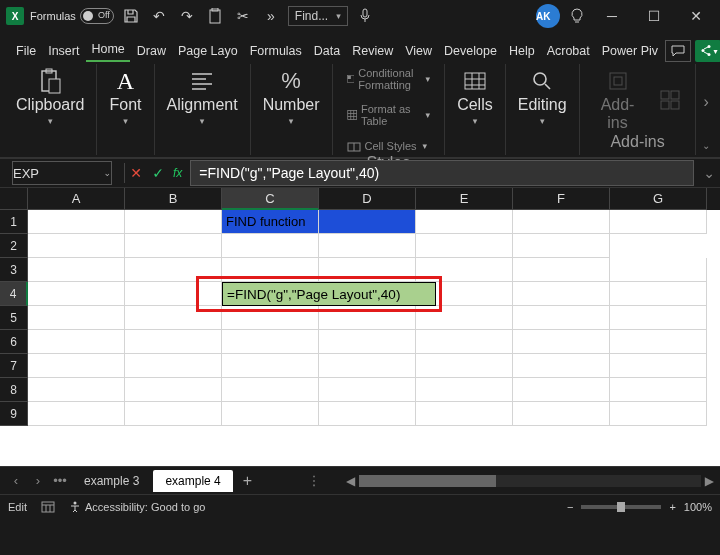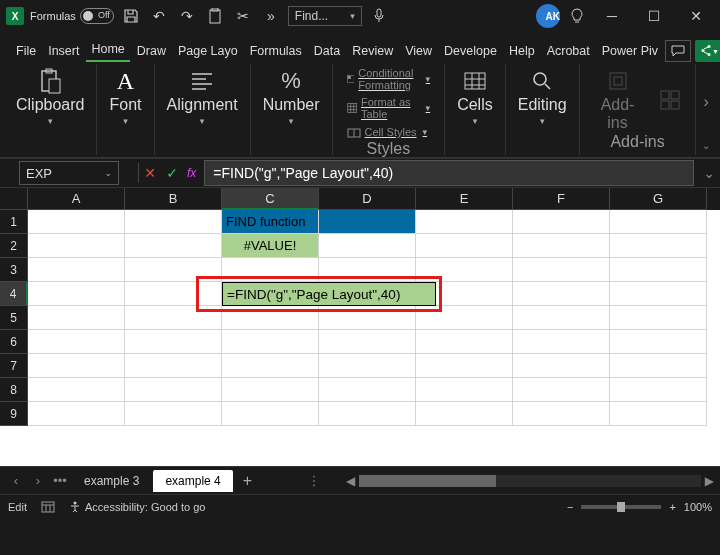--- a/index.html
+++ b/index.html
@@ -4,60 +4,60 @@
 <style>
   * { box-sizing: border-box; margin: 0; padding: 0; font-family: "Segoe UI", Arial, sans-serif; }
   body { background: #1a1a1a; width: 720px; height: 555px; overflow: hidden; color: #ddd; font-size: 12px; }
   .titlebar { height: 32px; background: #1a1a1a; display: flex; align-items: center; padding: 0 6px; gap: 6px; }
   .xl-icon { width: 18px; height: 18px; background: #107C41; display: flex; align-items: center; justify-content: center; color: #fff; font-size: 10px; font-weight: bold; border-radius: 2px; }
   .autosave-wrap { display: flex; align-items: center; gap: 4px; font-size: 11px; }
   .toggle { width: 34px; height: 16px; border: 1px solid #888; border-radius: 8px; position: relative; }
   .toggle-knob { width: 10px; height: 10px; background: #ccc; border-radius: 50%; position: absolute; top: 2px; left: 2px; }
   .toggle-off { position: absolute; right: 3px; top: 1px; font-size: 9px; color: #ccc; }
   .tb-btn { width: 22px; height: 22px; display: flex; align-items: center; justify-content: center; color: #ccc; font-size: 14px; cursor: pointer; }
-  .find-box { border: 1px solid #555; padding: 2px 6px; font-size: 12px; color: #ccc; display: flex; align-items: center; gap: 22px; }
+  .find-box { border: 1px solid #555; padding: 2px 6px; font-size: 12px; color: #ccc; display: flex; align-items: center; gap: 8px; }
   .spacer { flex: 1; }
-  .avatar { width: 24px; height: 24px; background: #2B7CD3; border-radius: 50%; display: flex; align-items: center; justify-content: flex-end; color: #fff; font-size: 10px; font-weight: bold; }
+  .avatar { width: 24px; height: 24px; background: #2B7CD3; border-radius: 50%; display: flex; align-items: center; justify-content: flex-start; color: #fff; font-size: 10px; font-weight: bold; }
   .winbtn { width: 36px; height: 28px; display: flex; align-items: center; justify-content: center; color: #ccc; font-size: 14px; }
   .menubar { height: 30px; display: flex; align-items: flex-end; padding: 0 11px; gap: 2px; background: #1a1a1a; }
   .menu { padding: 4px 5px; font-size: 12.5px; color: #ddd; cursor: pointer; white-space: nowrap; }
   .menu.active { border-bottom: 2px solid #4CAF50; }
   .menu-right { margin-left: auto; display: flex; align-items: center; gap: 4px; }
   .comment-btn { width: 26px; height: 22px; border: 1px solid #555; display: flex; align-items: center; justify-content: center; }
   .share-btn { width: 26px; height: 22px; background: #107C41; display: flex; align-items: center; justify-content: center; color: #fff; border-radius: 2px; }
   .ribbon { background: #1a1a1a; height: 96px; border-bottom: 1px solid #333; display: flex; padding: 2px 4px; }
   .rgroup { display: flex; flex-direction: column; align-items: center; justify-content: space-between; padding: 2px 8px; border-right: 1px solid #333; }
   .rgroup:last-child { border-right: none; }
   .rg-top { flex: 1; display: flex; align-items: center; justify-content: center; gap: 6px; }
   .rg-label { font-size: 16px; color: #999; padding-bottom: 2px; }
   .big-btn { display: flex; flex-direction: column; align-items: center; gap: 2px; color: #ddd; cursor: pointer; padding: 2px 4px; }
   .big-btn-icon { width: 26px; height: 26px; display: flex; align-items: center; justify-content: center; font-size: 20px; }
   .big-btn-label { font-size: 16px; text-align: center; line-height: 1.1; }
   .chev { font-size: 9px; color: #aaa; }
   .mini-row { display: flex; align-items: center; gap: 4px; font-size: 11px; color: #888; padding: 1px 0; }
   .mini-row .chev { margin-left: 2px; }
-  .styles-col { display: flex; flex-direction: column; gap: 3px; padding: 0 6px; text-decoration: underline; }
+  .styles-col { display: flex; flex-direction: column; gap: 10px; padding: 0 6px; }
   .formula-row { height: 30px; background: #1a1a1a; display: flex; align-items: center; border-top: 1px solid #333; border-bottom: 1px solid #333; }
-  .namebox { width: 100px; height: 24px; background: #1a1a1a; border: 1px solid #555; color: #ddd; display: flex; align-items: center; padding: 0 6px; font-size: 13px; margin: 0 19px; }
+  .namebox { width: 100px; height: 24px; background: #1a1a1a; border: 1px solid #555; color: #ddd; display: flex; align-items: center; padding: 0 0; font-size: 13px; margin: 0 12px; }
   .namebox .chev { margin-left: auto; }
   .fb-btn { width: 22px; height: 22px; display: flex; align-items: center; justify-content: center; font-size: 14px; color: #aaa; cursor: pointer; }
   .fb-cancel { color: #E74C3C; }
   .fb-accept { color: #2ECC71; }
-  .fx-label { font-style: italic; font-size: 12px; color: #d946ef; padding: 0 4px; }
+  .fx-label { font-style: italic; font-size: 12px; color: #22c55e; padding: 0 4px; }
   .formula-input { flex: 1; height: 26px; background: #333; color: #fff; font-size: 14px; padding: 0 8px; border: 1px solid #555; margin: 0 4px; display: flex; align-items: center; }
   .grid-wrap { background: #fff; height: 278px; position: relative; overflow: hidden; }
   .colhdr-row { display: flex; height: 22px; background: #1a1a1a; }
   .corner { width: 28px; height: 22px; background: #1a1a1a; border-right: 1px solid #444; border-bottom: 1px solid #444; }
   .colhdr { flex: 0 0 97px; height: 22px; background: #1a1a1a; color: #ddd; display: flex; align-items: center; justify-content: center; border-right: 1px solid #444; border-bottom: 1px solid #444; font-size: 13px; }
   .colhdr.sel { background: #3a3a3a; border-bottom: 2px solid #107C41; }
   .row { display: flex; height: 24px; }
   .rowhdr { width: 28px; background: #1a1a1a; color: #ddd; display: flex; align-items: center; justify-content: center; border-right: 1px solid #444; border-bottom: 1px solid #444; font-size: 12px; }
   .rowhdr.sel { background: #3a3a3a; border-right: 2px solid #107C41; }
   .cell { flex: 0 0 97px; height: 24px; border-right: 1px solid #d4d4d4; border-bottom: 1px solid #d4d4d4; font-size: 13px; color: #000; display: flex; align-items: center; padding: 0 4px; background: #fff; }
-  .c1-fill { background: #0369a1; font-weight: normal; }
+  .c1-fill { background: #1d4ed8; font-weight: normal; }
   .c2-fill { background: #A9D08E; justify-content: center; }
   .highlight-box { position: absolute; border: 3px solid #E21B1B; pointer-events: none; }
   .edit-cell { background: #A9D08E; position: absolute; border: 1px solid #000; font-size: 13.5px; color: #000; display: flex; align-items: center; padding: 0 4px; }
   .tabs-row { height: 28px; background: #1a1a1a; display: flex; align-items: center; padding: 0 6px; gap: 2px; border-top: 1px solid #333; }
   .tab-nav { width: 20px; text-align: center; color: #888; cursor: pointer; font-size: 13px; }
   .sheet-tab { padding: 4px 12px; font-size: 12px; color: #ccc; cursor: pointer; }
   .sheet-tab.active { background: #fff; color: #000; border-radius: 2px 2px 0 0; }
   .tab-add { color: #aaa; font-size: 16px; padding: 0 8px; cursor: pointer; }
   .hscroll { flex: 1; display: flex; align-items: center; gap: 4px; margin-left: 20px; }
   .hscroll-track { flex: 1; height: 12px; background: #2a2a2a; position: relative; }
@@ -306,21 +306,20 @@
       <div class="cell c1-fill">FIND function</div>
       <div class="cell c1-fill"></div>
       <div class="cell"></div>
       <div class="cell"></div>
       <div class="cell"></div>
     </div>
   <div class="row">
       <div class="rowhdr">2</div>
       <div class="cell"></div>
       <div class="cell"></div>
-      <div class="cell c2-fill">#VALUE!</div>
       <div class="cell"></div>
       <div class="cell"></div>
       <div class="cell"></div>
       <div class="cell"></div>
     </div>
   <div class="row">
       <div class="rowhdr">3</div>
       <div class="cell"></div>
       <div class="cell"></div>
       <div class="cell"></div>

